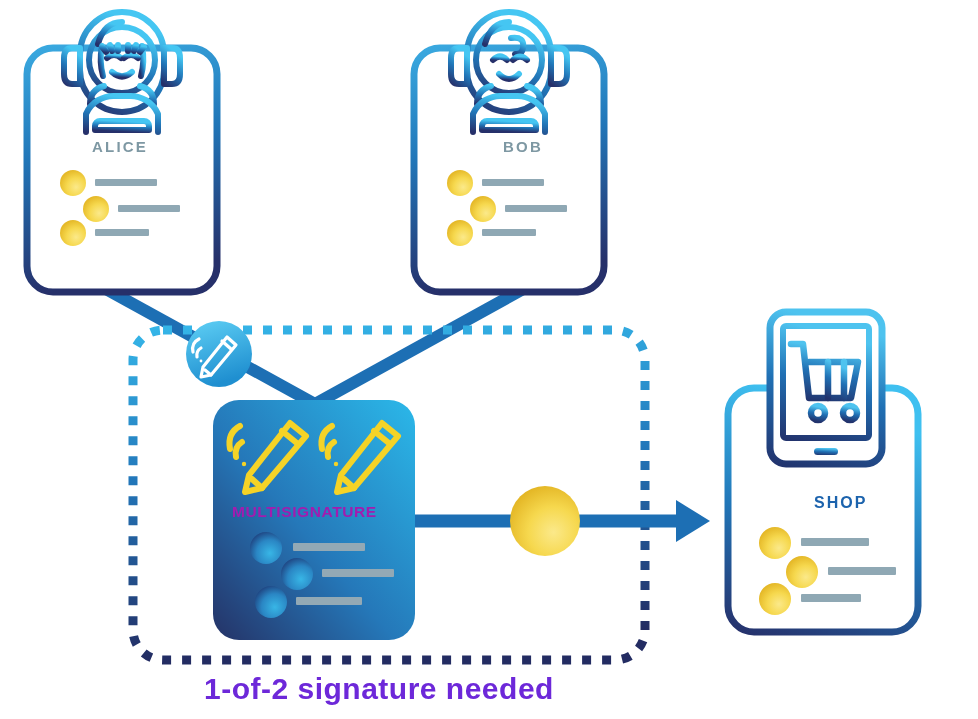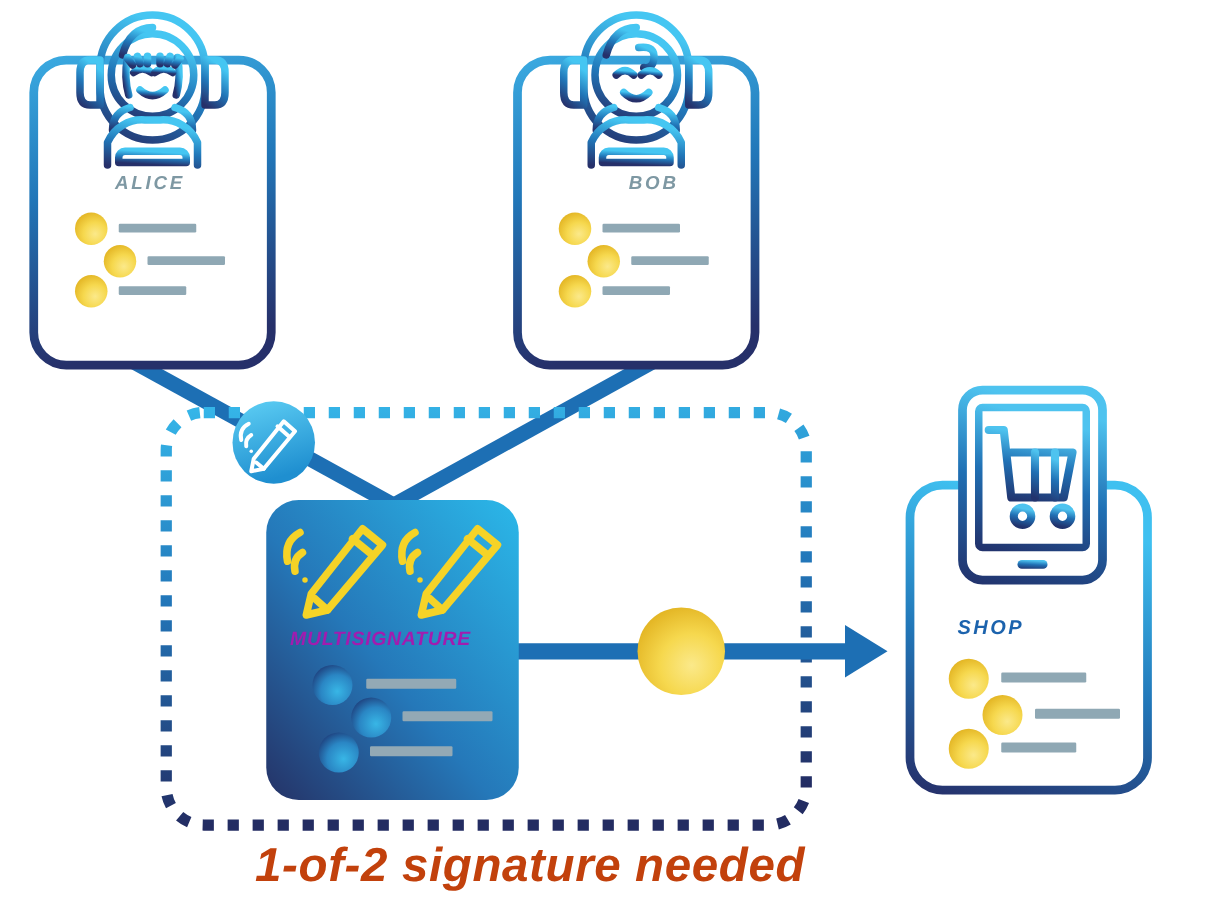--- a/index.html
+++ b/index.html
@@ -1,24 +1,24 @@
 <!DOCTYPE html>
 <html><head>
 <meta charset="utf-8">
 <style>
   html,body{margin:0;padding:0;background:#ffffff;}
   body{width:978px;height:719px;font-family:"Liberation Sans",sans-serif;overflow:hidden;}
-  #stage{position:relative;width:978px;height:719px;background:#fff;font-style:italic;}
+  #stage{position:relative;width:978px;height:719px;background:#fff;}
   svg.layer{position:absolute;left:0;top:0;width:978px;height:719px;}
   .txt{position:absolute;user-select:none;white-space:nowrap;}
   .card-label{font-weight:700;letter-spacing:2.2px;font-size:15px;}
   #alice-label,#bob-label{color:#7e98a3;}
   #shop-label{color:#1c63ad;font-size:16px;letter-spacing:2px;}
   #multisig-label{color:#a21caf;font-weight:700;font-size:15.5px;letter-spacing:0.6px;}
-  #caption{color:#c2410c;font-weight:700;font-size:38px;letter-spacing:0.5px;}
+  #caption{color:#6d28d9;font-weight:700;font-size:30px;letter-spacing:0.5px;}
 </style>
 </head>
 <body>
 
 <div id="stage">
 
   <svg class="layer" viewBox="0 0 978 719">
     <defs>
       <linearGradient id="gCardBorder" x1="0" y1="0" x2="0.15" y2="1">
         <stop offset="0" stop-color="#3aa9e0"></stop>
@@ -209,17 +209,17 @@
 
     <circle cx="545" cy="521" r="35" fill="url(#gCoin)"></circle>
   </svg>
 
   <div class="txt card-label" id="alice-label" style="left:92px;top:138px;">ALICE</div>
 
   <div class="txt card-label" id="bob-label" style="left:503px;top:138px;">BOB</div>
 
   <div class="txt" id="multisig-label" style="left:232px;top:503px;">MULTISIGNATURE</div>
 
-  <div class="txt card-label" id="shop-label" style="left:766px;top:494px;">SHOP</div>
+  <div class="txt card-label" id="shop-label" style="left:814px;top:494px;">SHOP</div>
 
   <div class="txt" id="caption" style="left:204px;top:672px;">1-of-2 signature needed</div>
 
 </div>
 
 </body></html>

